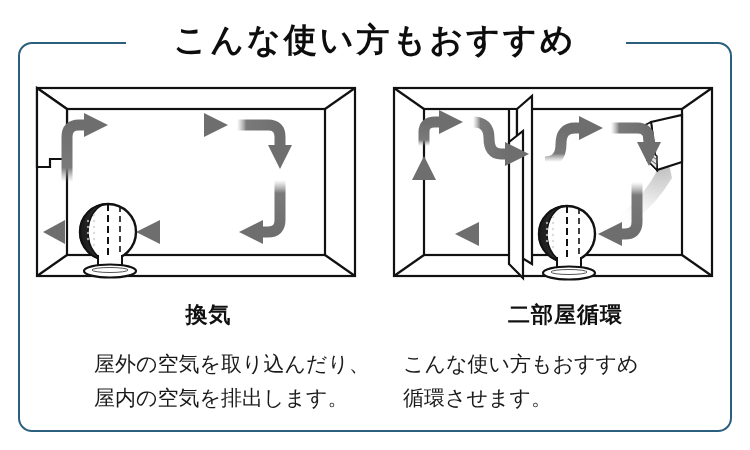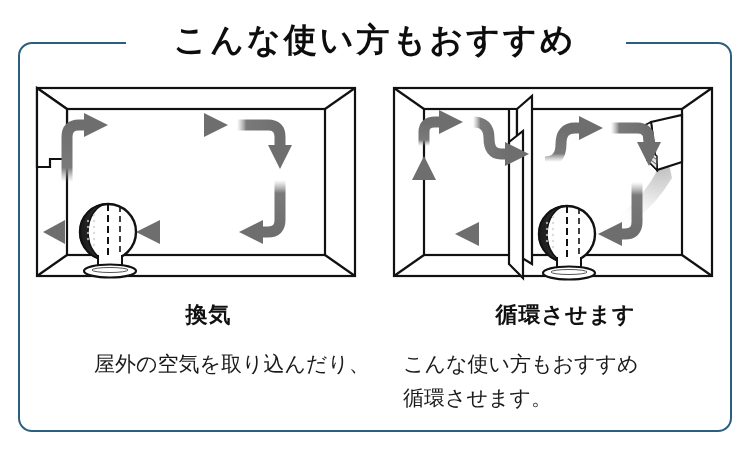--- a/index.html
+++ b/index.html
@@ -203,20 +203,21 @@
           <ellipse cx="78" cy="189" rx="26" ry="6.5" fill="#ffffff" stroke="#111111" stroke-width="2.2"></ellipse>
           <ellipse cx="78" cy="188" rx="18" ry="2.5" fill="none" stroke="#555555" stroke-width="1"></ellipse>
         </g>
       </svg>
     </div>
 
     <div class="panel-heading">換気</div>
 
     <div class="panel-desc" id="desc-left">
       <span class="line">屋外の空気を取り込んだり、</span>
+      <span class="line">屋内の空気を排出します。</span>
     </div>
   </div>
 
   <div class="panel">
 
     <div class="panel-figure">
       <svg width="330" height="200" viewBox="0 0 330 200">
         <defs>
           <linearGradient id="fadeR2" x1="0" y1="0" x2="1" y2="0">
             <stop offset="0%" stop-color="#9a9a9a" stop-opacity="0"></stop>
@@ -318,21 +319,21 @@
           </g>
           <line x1="178" y1="124" x2="178" y2="180" stroke="#111111" stroke-width="2" stroke-dasharray="7 4"></line>
           <line x1="190" y1="126" x2="190" y2="178" stroke="#111111" stroke-width="1.6" stroke-dasharray="6 4"></line>
           <path d="M168 175 L168 188 L192 188 L192 175" fill="#ffffff" stroke="#111111" stroke-width="2"></path>
           <ellipse cx="180" cy="191" rx="26" ry="6.5" fill="#ffffff" stroke="#111111" stroke-width="2.2"></ellipse>
           <ellipse cx="180" cy="190" rx="18" ry="2.5" fill="none" stroke="#555555" stroke-width="1"></ellipse>
         </g>
       </svg>
     </div>
 
-    <div class="panel-heading">循環させます</div>
+    <div class="panel-heading">二部屋循環</div>
 
     <div class="panel-desc" id="desc-right">
       <span class="line">こんな使い方もおすすめ</span>
       <span class="line">循環させます。</span>
     </div>
   </div>
 
 </div>
 
 </body></html>

